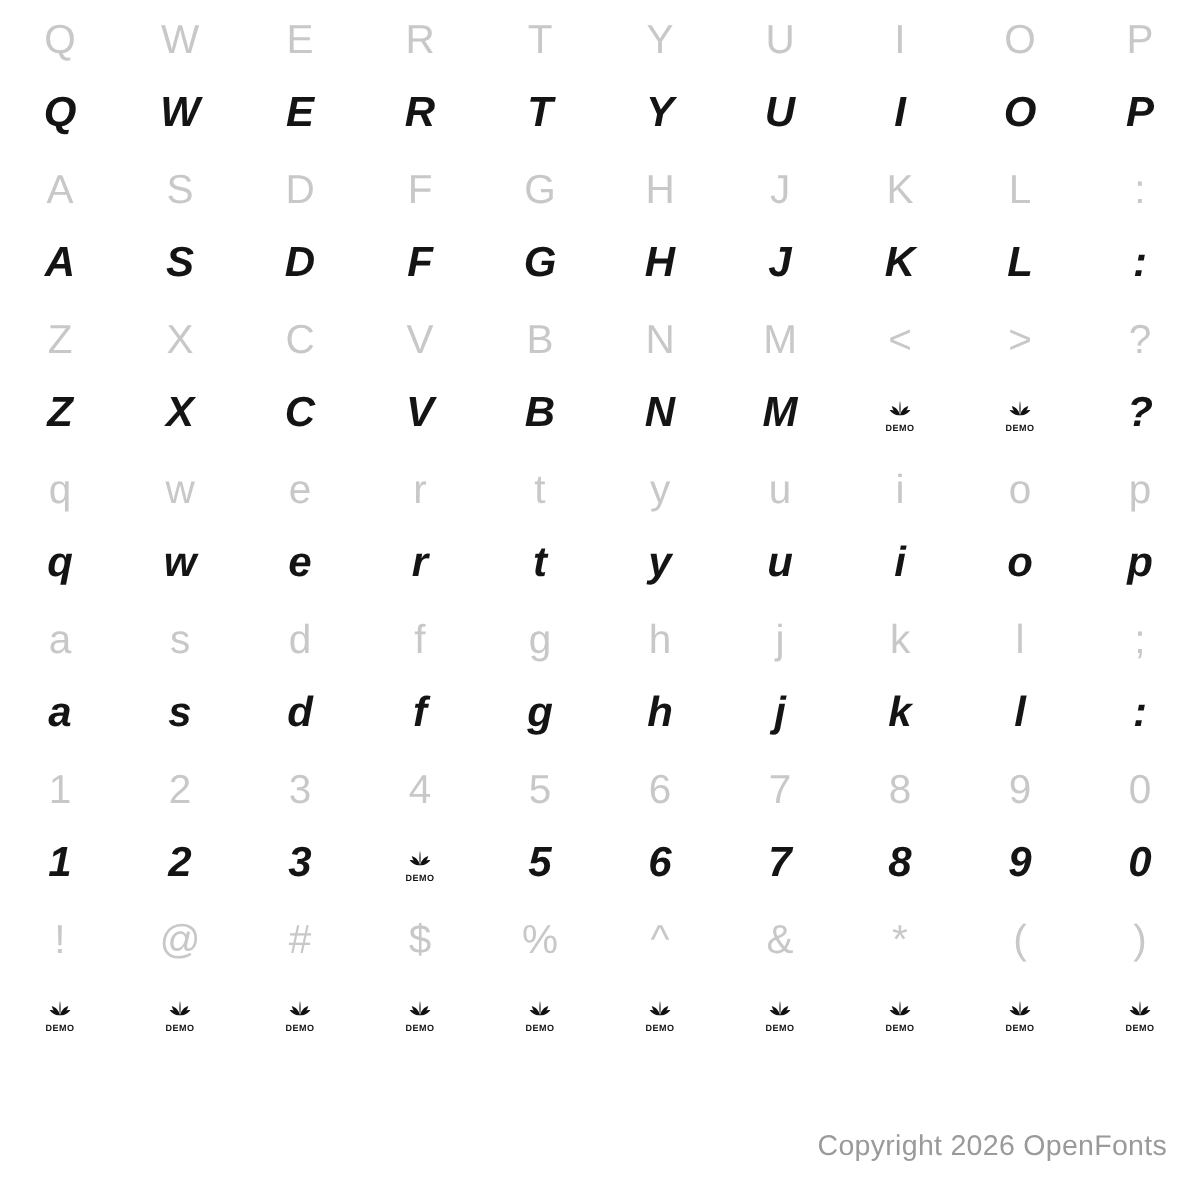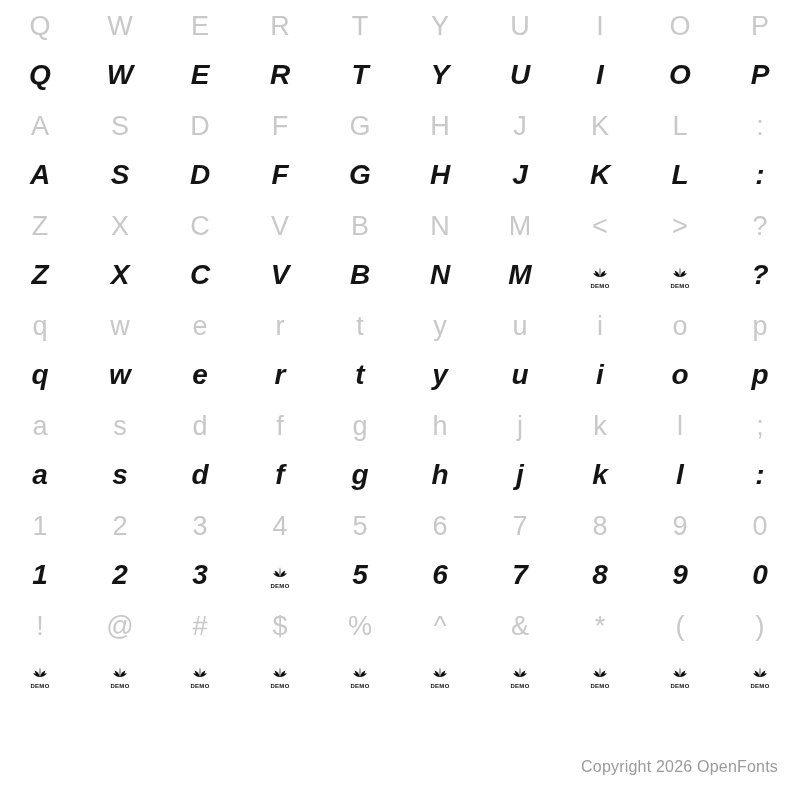--- a/index.html
+++ b/index.html
@@ -94,21 +94,21 @@
     letter-spacing: 0.3px;
     color: #111111;
     line-height: 7px;
     white-space: nowrap;
   }
   .footer {
     position: absolute;
     right: 22px;
     bottom: 24px;
     font-family: "Liberation Sans", sans-serif;
-    font-size: 16px;
+    font-size: 19px;
     color: #9a9a9a;
     letter-spacing: 0.2px;
     white-space: nowrap;
   }
 </style>
 </head>
 <body>
 
 <div id="sheet">
   <div class="grid" id="grid">

